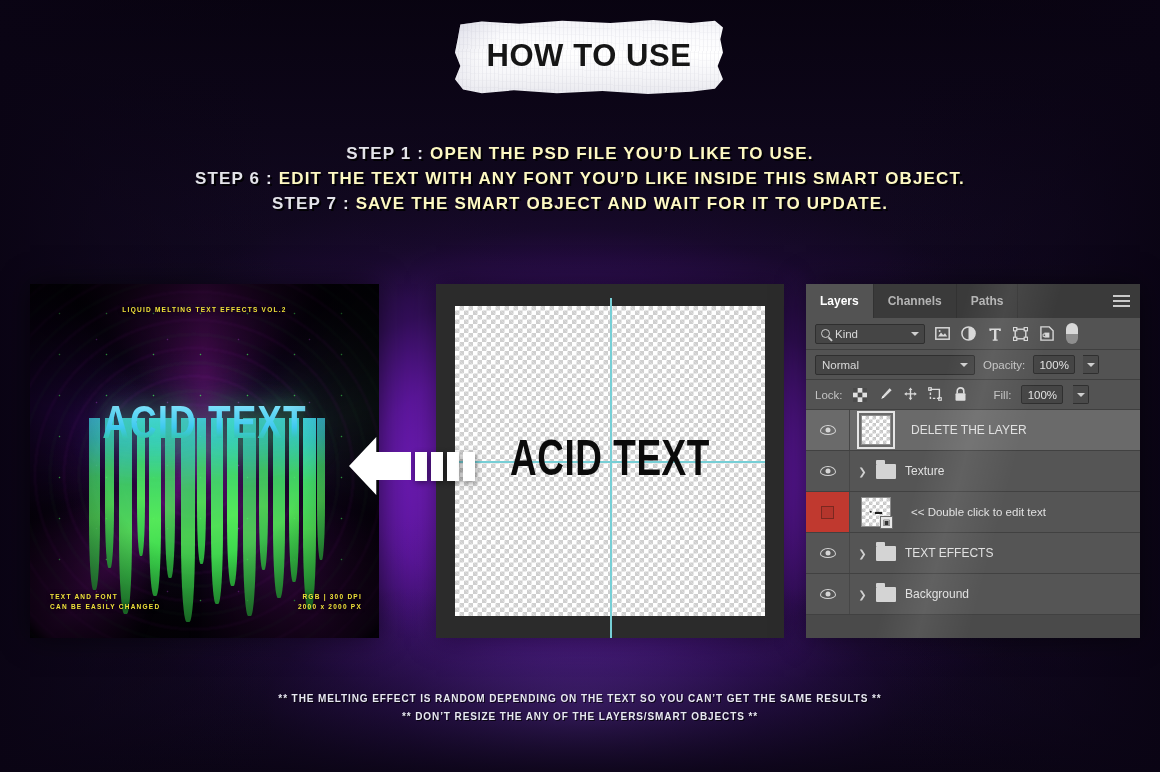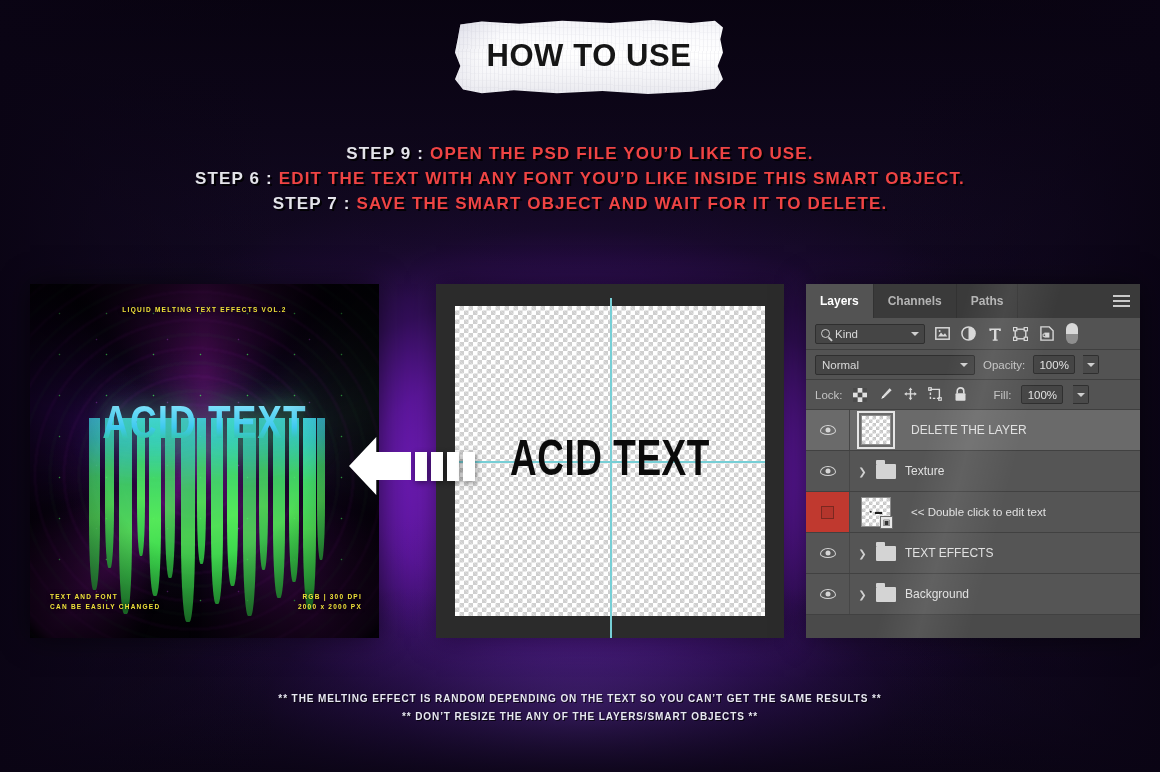--- a/index.html
+++ b/index.html
@@ -100,21 +100,21 @@
     letter-spacing:1.15px;
     line-height:25px;
     white-space:nowrap;
     font-family:"Liberation Sans", sans-serif;
   }
   .step-pre {
     color:#e4e4ea;
     text-shadow:2px 2px 0 rgba(0,0,0,0.85);
   }
   .step-body {
-    color:#ef4444;
+    color:#fef9c3;
     text-shadow:2px 2px 0 rgba(0,0,0,0.85);
   }
 
   
   #panels { position:absolute; left:0; top:284px; width:1160px; height:355px; }
 
   
   #art-panel {
     position:absolute; left:30px; top:0;
     width:349px; height:354px;
@@ -431,27 +431,27 @@
   <div class="bg-vignette"></div>
 
   <div id="banner-wrap">
     <div class="tape"></div>
     <div class="tape-fibers"></div>
     <div id="banner-title">HOW TO USE</div>
   </div>
 
   <div id="steps">
     <div class="step-line">
-      <span class="step-pre">STEP 9 : </span><span class="step-body">OPEN THE PSD FILE YOU’D LIKE TO USE.</span>
+      <span class="step-pre">STEP 1 : </span><span class="step-body">OPEN THE PSD FILE YOU’D LIKE TO USE.</span>
     </div>
     <div class="step-line">
       <span class="step-pre">STEP 6 : </span><span class="step-body">EDIT THE TEXT WITH ANY FONT YOU’D LIKE INSIDE THIS SMART OBJECT.</span>
     </div>
     <div class="step-line">
-      <span class="step-pre">STEP 7 : </span><span class="step-body">SAVE THE SMART OBJECT AND WAIT FOR IT TO DELETE.</span>
+      <span class="step-pre">STEP 7 : </span><span class="step-body">SAVE THE SMART OBJECT AND WAIT FOR IT TO UPDATE.</span>
     </div>
   </div>
 
   <div id="panels">
 
     <div id="art-panel">
       <div class="art-space"></div>
       <div class="art-swirl"></div>
       <div class="art-rings"></div>
       <div class="art-specks"></div>

